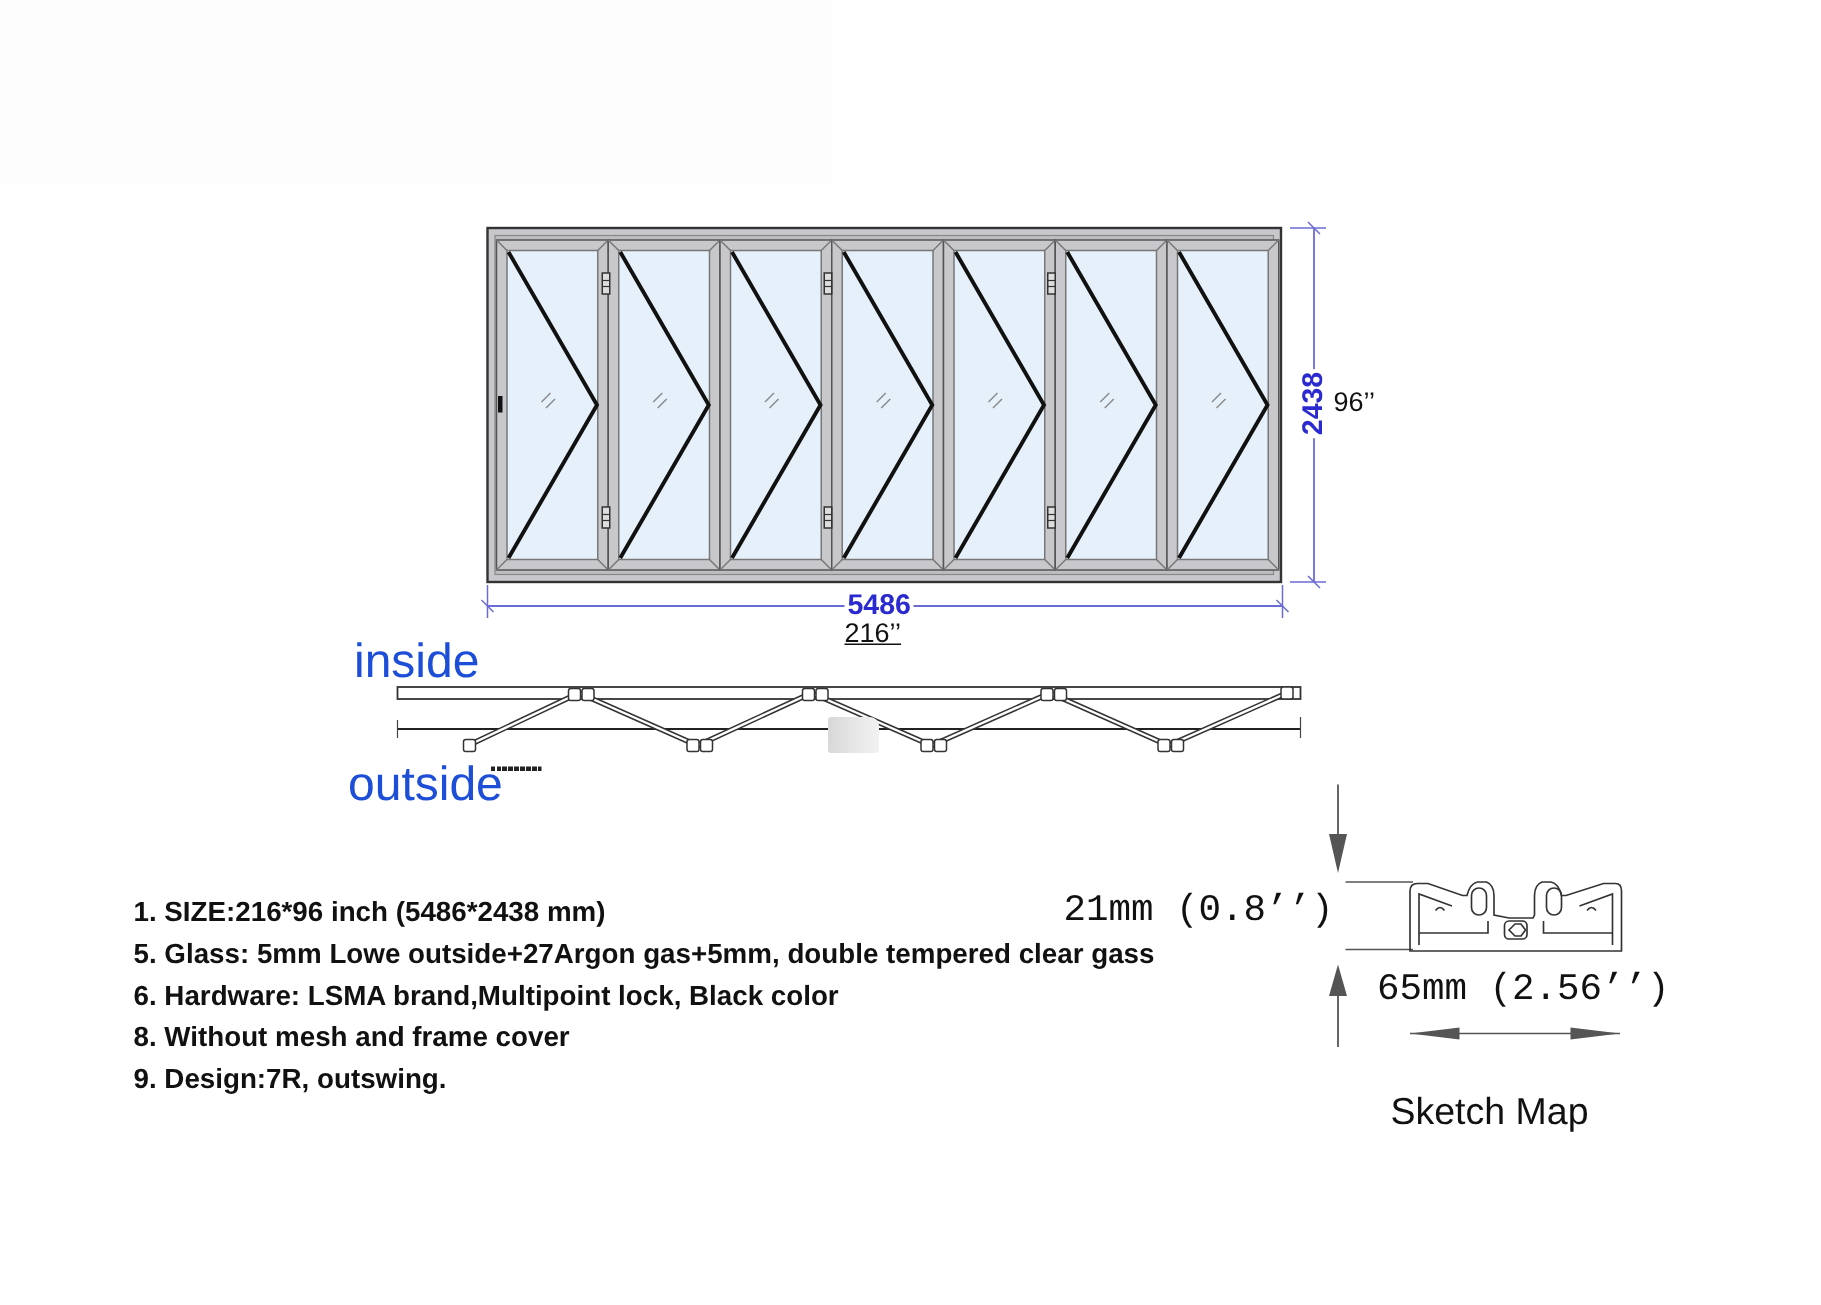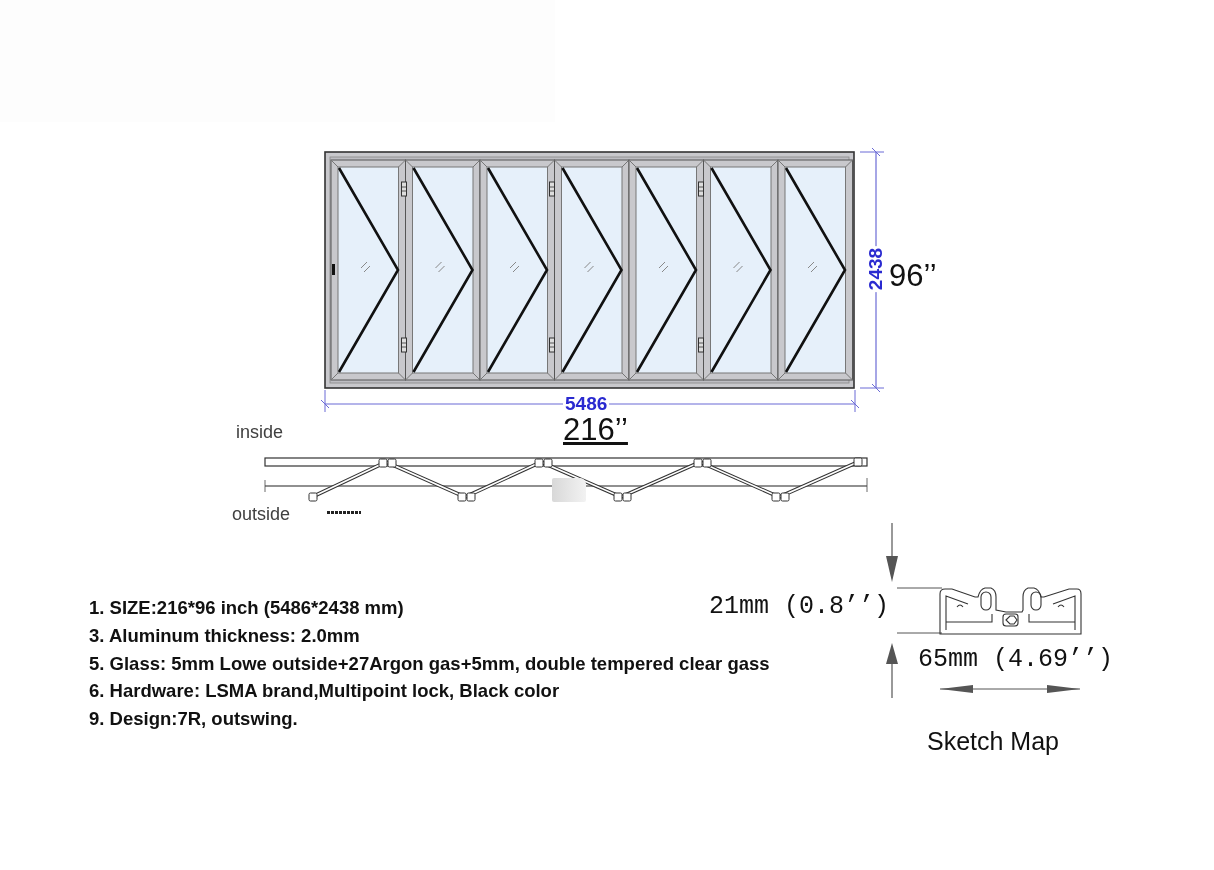--- a/index.html
+++ b/index.html
@@ -1,22 +1,22 @@
 <!DOCTYPE html>
 <html><head>
 <meta charset="utf-8">
 <style>
   html, body { margin: 0; padding: 0; background: #ffffff; }
   body { width: 1214px; height: 870px; position: relative; overflow: hidden;
          font-family: "Liberation Sans", sans-serif; color: #111; }
   .faint-box { position: absolute; left: 0; top: 0; width: 555px; height: 122px; background: #fdfdfd; }
   svg.layer { position: absolute; left: 0; top: 0; }
-  .dim-label { position: absolute; font-size: 31px; color: #111; white-space: nowrap; }
+  .dim-label { position: absolute; font-size: 18px; color: #111; white-space: nowrap; }
   .blue-label { position: absolute; font-size: 19px; font-weight: bold; color: #2a2ad0; white-space: nowrap; background: #fff; padding: 0 2px; }
-  .side-label { position: absolute; font-size: 18px; color: #404040; white-space: nowrap; }
+  .side-label { position: absolute; font-size: 32px; color: #1d4ed8; white-space: nowrap; }
   .specs { position: absolute; left: 72px; top: 577px; margin: 17px; padding: 0; list-style: none; font-weight: bold; }
   .specs li { font-size: 18.5px; height: 27.8px; line-height: 27.8px; color: #111; white-space: nowrap; }
   .profile-dim { position: absolute; font-size: 25px; color: #111; white-space: nowrap; font-family: Liberation Mono, monospace; }
   .sketch-title { position: absolute; font-size: 25px; color: #111; white-space: nowrap; }
   .tiny-mark { position: absolute; left: 327px; top: 511px; width: 34px; height: 3px;
                background: repeating-linear-gradient(90deg,#222 0 3px,#fff 3px 4px); }
   .blur-patch { position: absolute; left: 552px; top: 478px; width: 34px; height: 24px;
                 background: linear-gradient(90deg,#d8d8d8,#e8e8e8 60%,#f2f2f2); border-radius: 2px 6px 2px 2px; }
 </style>
 </head>
@@ -175,23 +175,23 @@
     </g>
 </svg>
 
 <div class="blur-patch"></div>
 <div class="side-label" style="left:236px; top:422px;">inside</div>
 <div class="side-label" style="left:232px; top:504px;">outside</div>
 <div class="tiny-mark"></div>
 
 <ul class="specs">
   <li>1. SIZE:216*96 inch (5486*2438 mm)</li>
-  <li>3. Aluminum thickness: 2.0mm</li>
   <li>5. Glass: 5mm Lowe outside+27Argon gas+5mm, double tempered clear gass</li>
   <li>6. Hardware: LSMA brand,Multipoint lock, Black color</li>
+  <li>8. Without mesh and frame cover</li>
   <li>9. Design:7R, outswing.</li>
 </ul>
 
 <svg class="layer" width="1214" height="870" viewBox="0 0 1214 870">
 
   <line x1="892" y1="523" x2="892" y2="570" stroke="#555" stroke-width="1.2"></line>
   <polygon points="886,556 898,556 892,582" fill="#555"></polygon>
   <line x1="892" y1="655" x2="892" y2="698" stroke="#555" stroke-width="1.2"></line>
   <polygon points="886,664 898,664 892,643" fill="#555"></polygon>
 
@@ -208,14 +208,14 @@
     <rect x="981" y="592" width="10" height="18" rx="5"></rect>
     <rect x="1031" y="592" width="10" height="18" rx="5"></rect>
   </g>
 
   <line x1="940" y1="689" x2="1080" y2="689" stroke="#555" stroke-width="1"></line>
   <polygon points="940,689 973,685 973,693" fill="#555"></polygon>
   <polygon points="1080,689 1047,685 1047,693" fill="#555"></polygon>
 </svg>
 
 <div class="profile-dim" style="left:709px; top:592px;">21mm (0.8’’)</div>
-<div class="profile-dim" style="left:918px; top:645px;">65mm (4.69’’)</div>
+<div class="profile-dim" style="left:918px; top:645px;">65mm (2.56’’)</div>
 <div class="sketch-title" style="left:927px; top:727px;text-align:right;">Sketch Map</div>
 
 </body></html>

